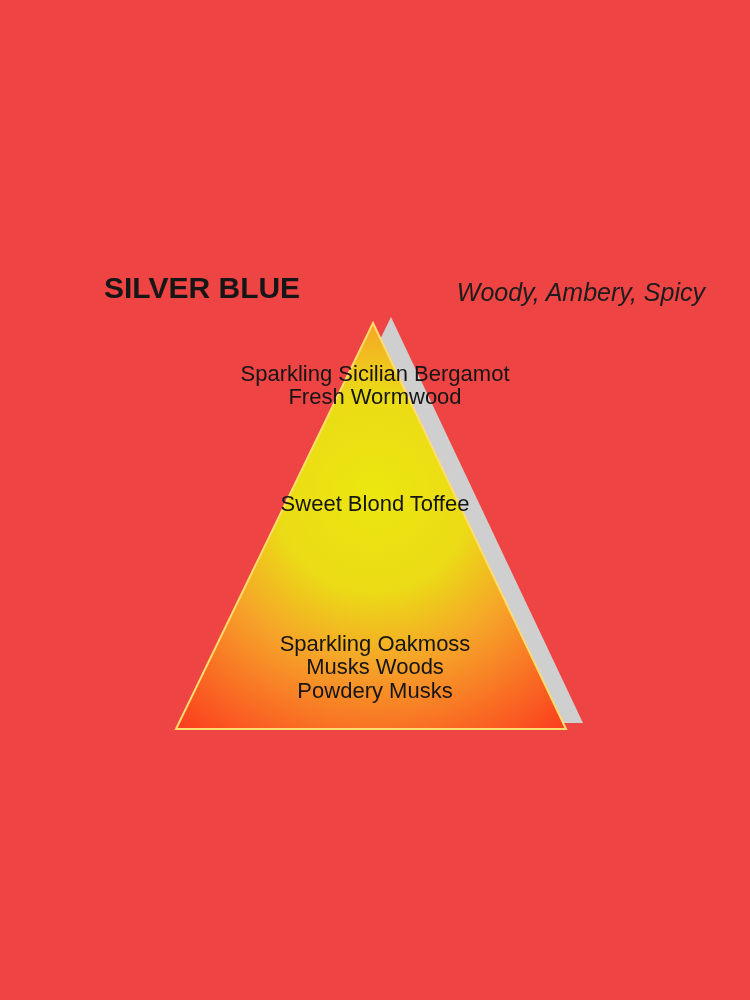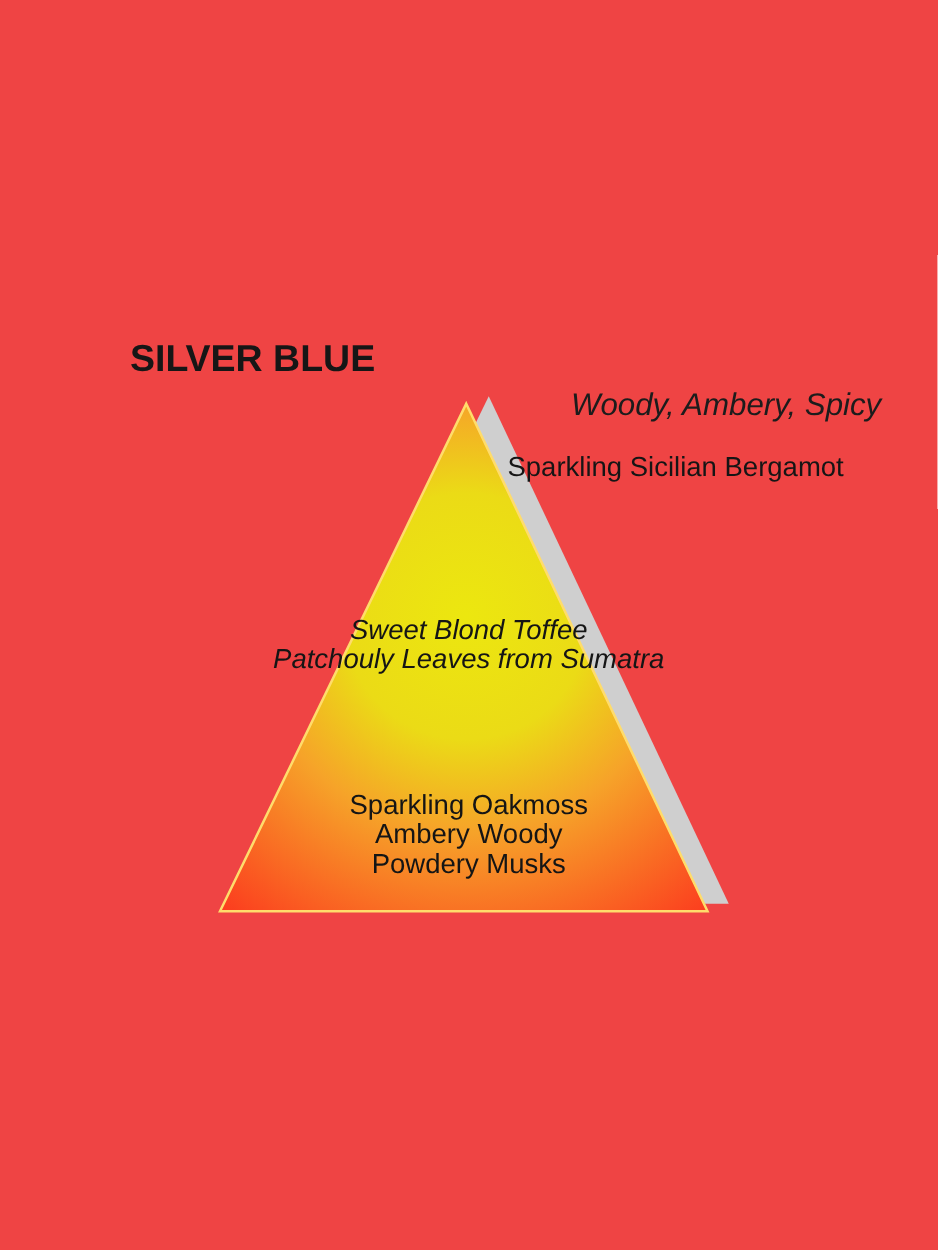--- a/index.html
+++ b/index.html
@@ -28,40 +28,39 @@
   .families {
     position: absolute;
     left: 400px;
     top: 278px;
     width: 305px;
     text-align: right;
     font-size: 25px;
     font-style: italic;
     color: #1c1c1c;
     white-space: nowrap;
-    margin-top: 32px;
   }
   .pyramid-svg {
     position: absolute;
     left: 170px;
     top: 310px;
     width: 420px;
     height: 425px;
   }
   .notes-block {
     position: absolute;
     left: 75px;
     width: 600px;
     text-align: center;
     font-size: 22px;
     line-height: 23.3px;
     color: #151515;
   }
-  .notes-top    { top: 362px; text-align: right; }
-  .notes-heart  { top: 492px; font-style: italic; }
+  .notes-top    { top: 362px; }
+  .notes-heart  { top: 492px; }
   .notes-base   { top: 632px; }
   .note-line { display: block; white-space: nowrap; }
 </style>
 </head>
 <body>
 
 <div class="canvas">
 
   <div class="fragrance-title">SILVER BLUE</div>
 
@@ -75,26 +74,26 @@
         <stop offset="0.56" stop-color="#F6A329"></stop>
         <stop offset="1" stop-color="#FC3A1E"></stop>
       </radialGradient>
     </defs>
     <polygon points="221,7 413,413 23,413" fill="#CFCFCF"></polygon>
     <polygon points="203,13 396,419 6,419" fill="url(#pyrGrad)" stroke-width="2" stroke="#FFDC6B"></polygon>
   </svg>
 
   <div class="notes-block notes-top">
     <span class="note-line">Sparkling Sicilian Bergamot</span>
+    <span class="note-line">Fresh Wormwood</span>
   </div>
 
   <div class="notes-block notes-heart">
     <span class="note-line">Sweet Blond Toffee</span>
-    <span class="note-line">Patchouly Leaves from Sumatra</span>
   </div>
 
   <div class="notes-block notes-base">
     <span class="note-line">Sparkling Oakmoss</span>
-    <span class="note-line">Ambery Woody</span>
+    <span class="note-line">Musks Woods</span>
     <span class="note-line">Powdery Musks</span>
   </div>
 
 </div>
 
 </body></html>

